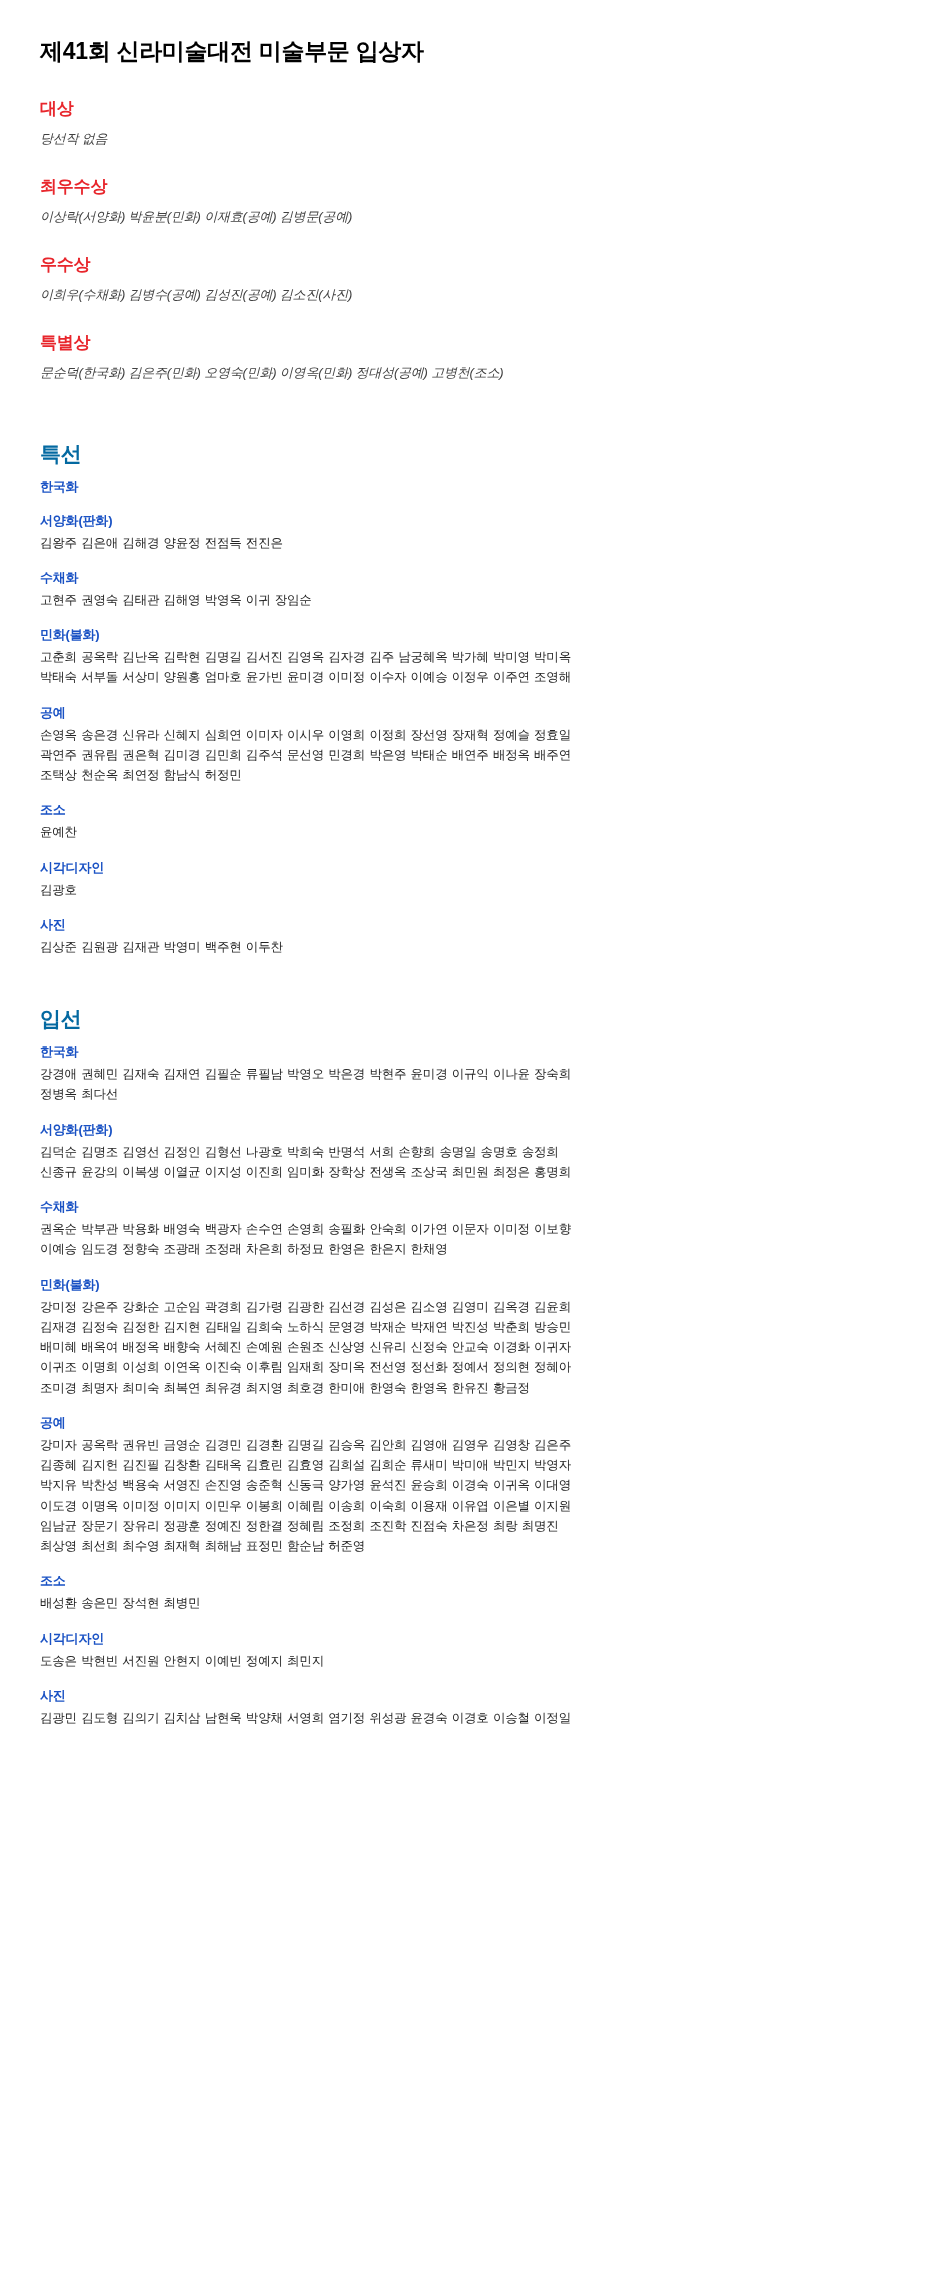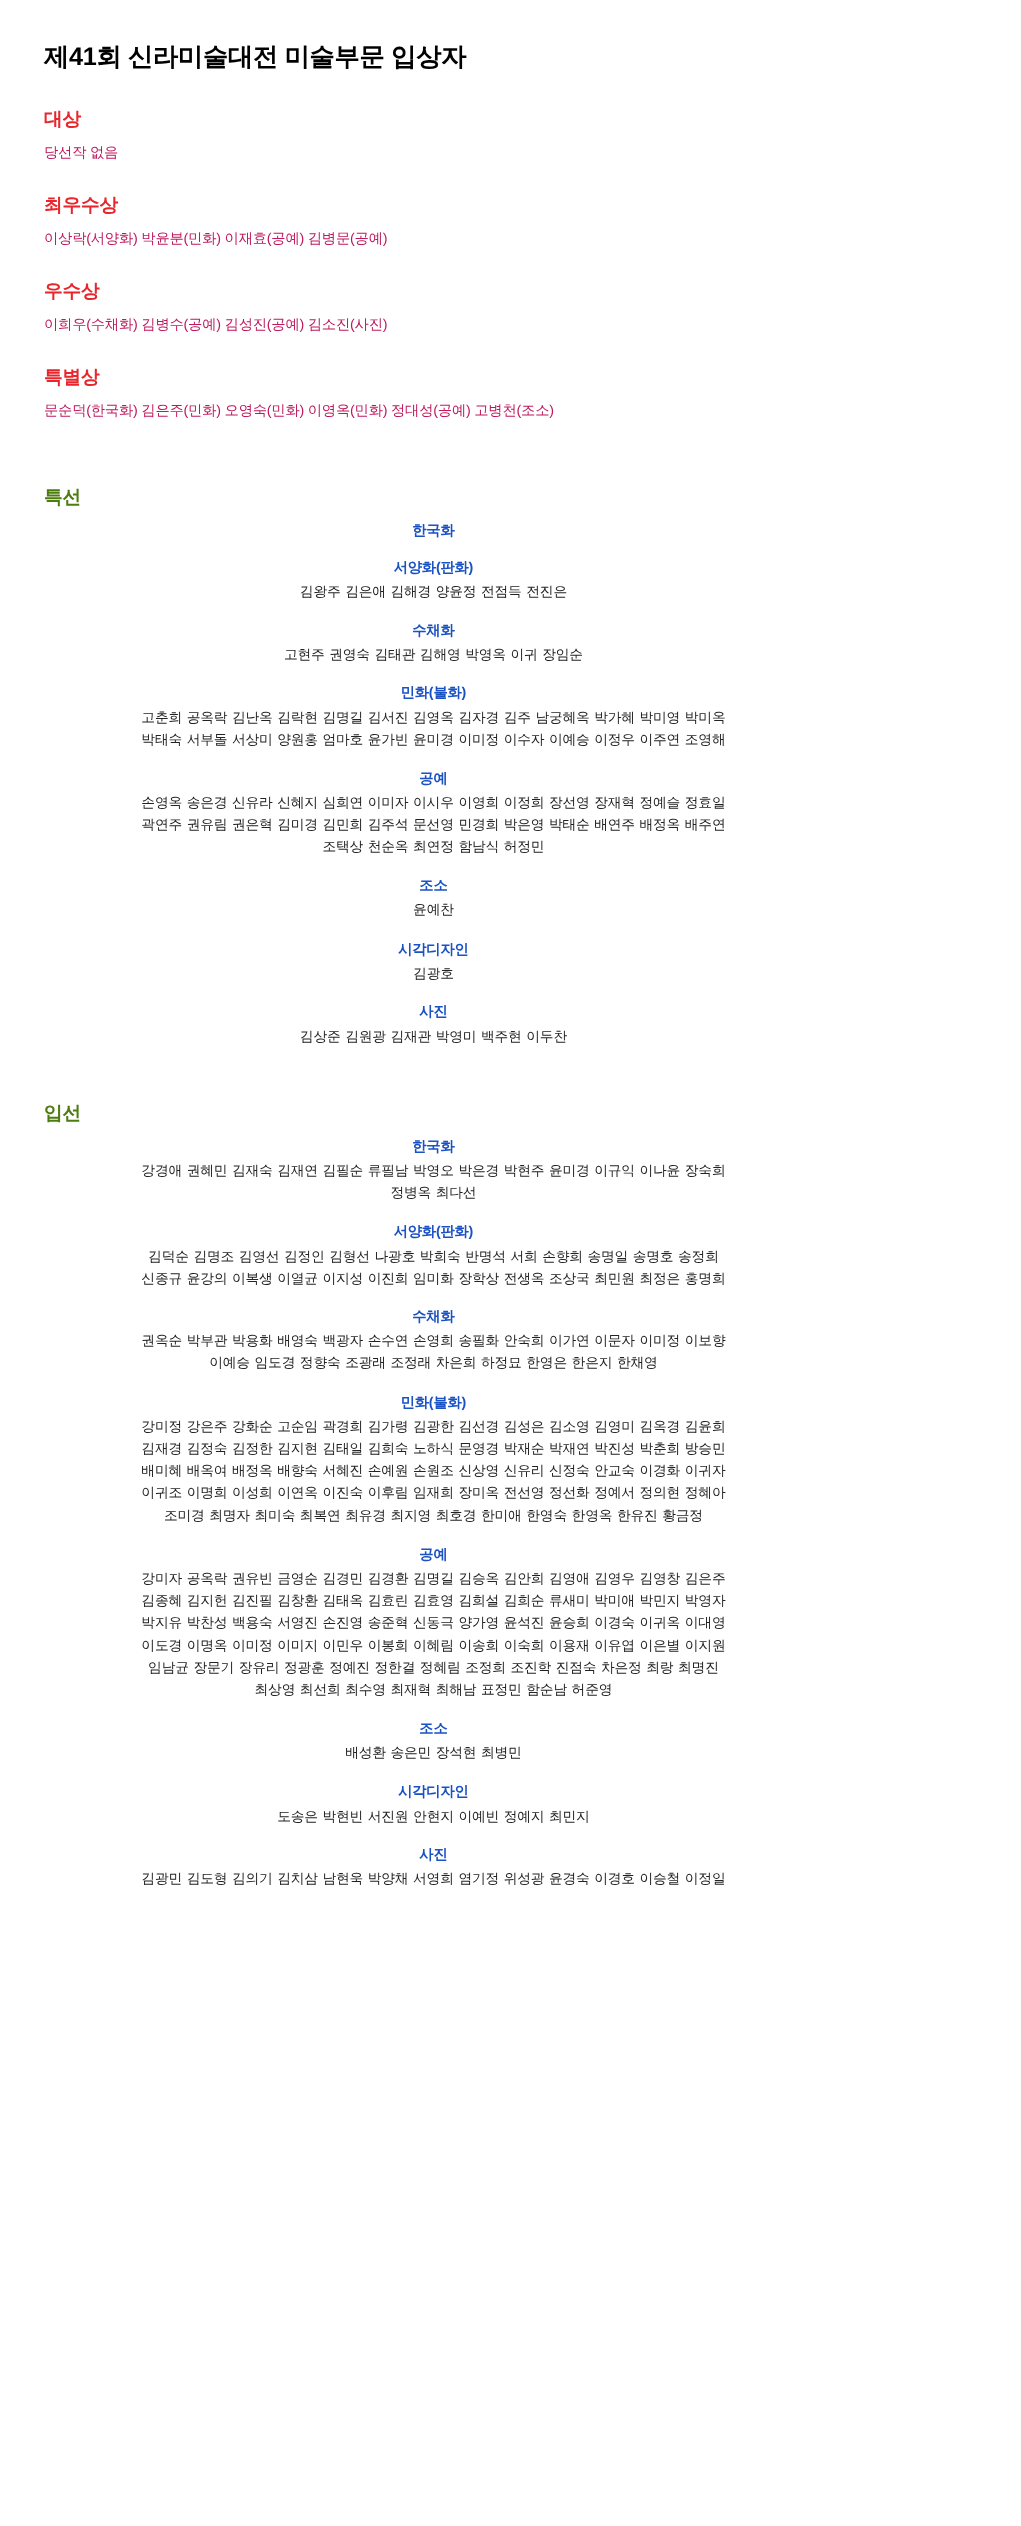--- a/index.html
+++ b/index.html
@@ -32,38 +32,38 @@
   }
   .award-head {
     font-size: 17px;
     font-weight: bold;
     color: #e8262c;
     margin: 0 0 9px 0;
     letter-spacing: -0.2px;
   }
   .award-body {
     font-size: 13px;
-    color: #be185d;
+    color: #404040;
     line-height: 1.55;
     letter-spacing: -0.2px;
+    font-style: italic;
   }
   
   .section-head {
-    font-size: 17px;
-    font-weight: bold;
-    color: #4d7c0f;
+    font-size: 21px;
+    font-weight: bold;
+    color: #0369a1;
     margin: 0 0 10px 0;
     letter-spacing: -0.2px;
   }
   .section {
     margin-bottom: 30px;
   }
   .cat-block {
     margin-bottom: 16px;
-    text-align: center;
   }
   .cat-head {
     font-size: 13px;
     font-weight: bold;
     color: #1a52c4;
     margin: 0 0 3px 0;
     letter-spacing: -0.2px;
   }
   .cat-names {
     font-size: 12.5px;

